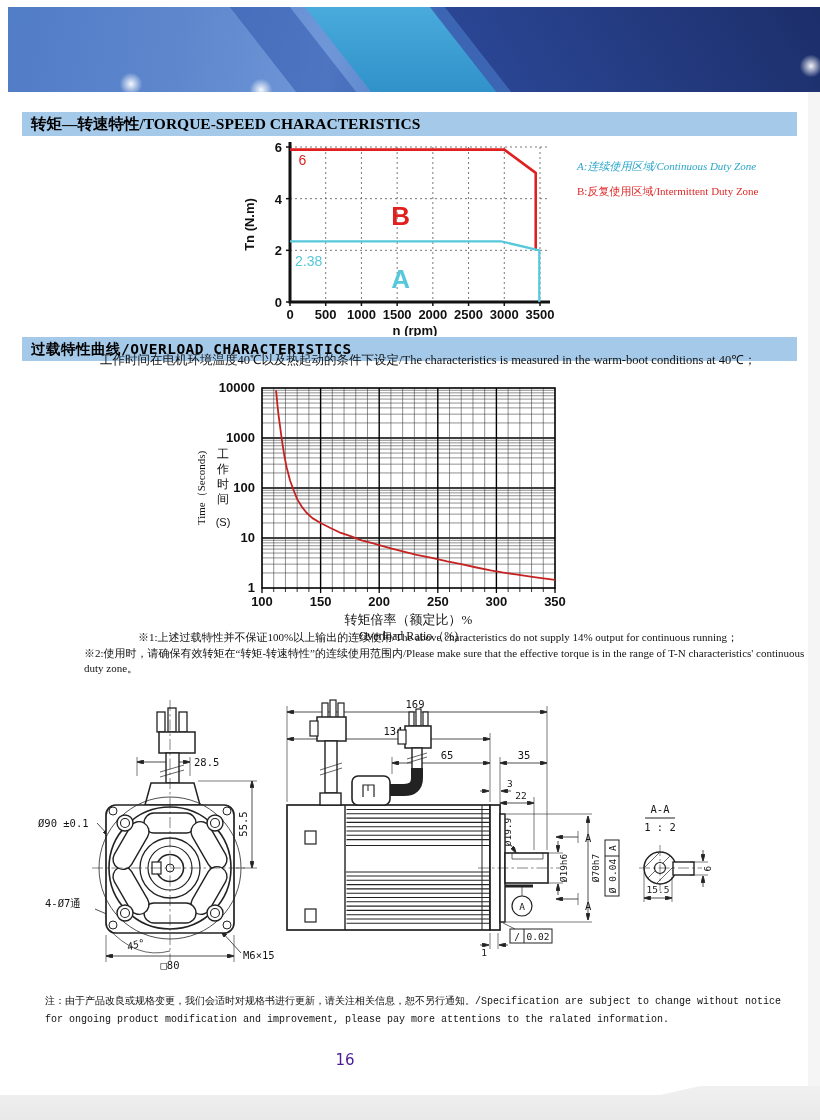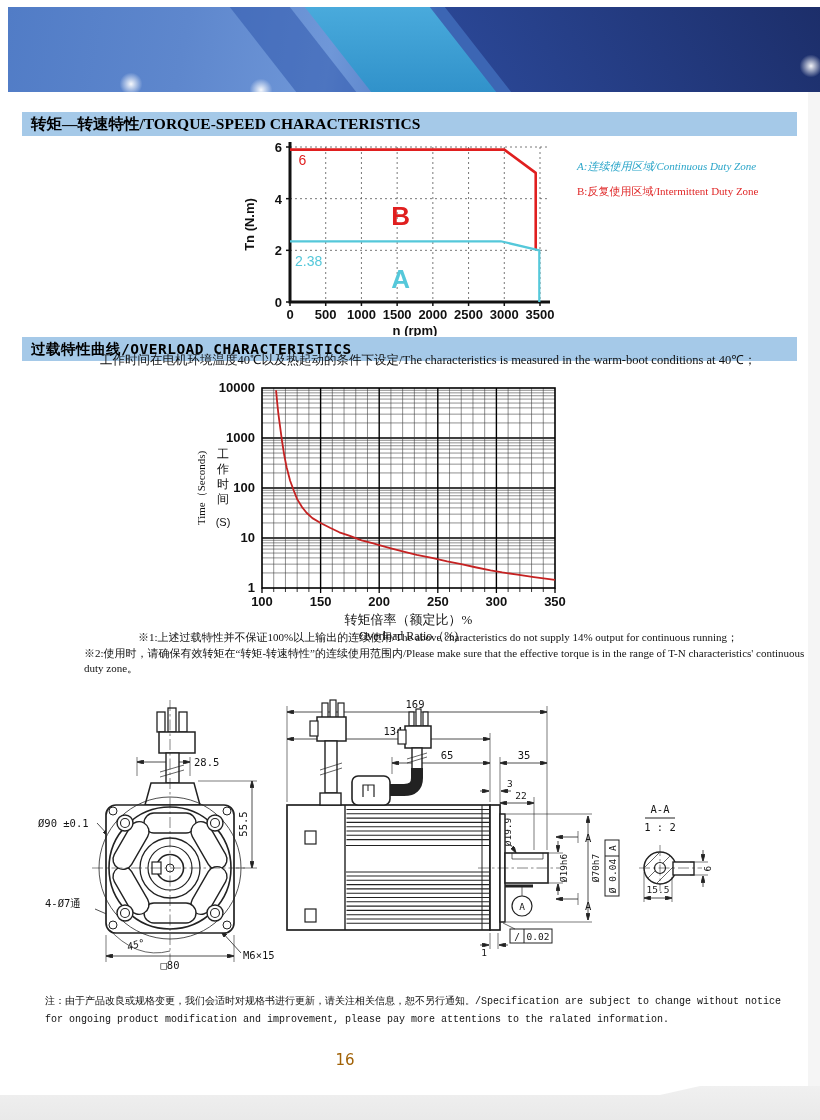--- a/index.html
+++ b/index.html
@@ -27,21 +27,21 @@
 
   .cond{position:absolute;left:100px;top:351px;font-size:12.5px;}
   .note1{position:absolute;left:138px;top:630px;font-size:11px;}
   .note2{position:absolute;left:84px;top:646px;font-size:11px;}
 
   .legend{position:absolute;left:577px;top:154px;font-size:11px;font-family:"Liberation Serif",serif;line-height:25px;}
 
   .note-bottom{position:absolute;left:45px;top:993px;font-size:10px;line-height:18px;font-family:Liberation Mono, monospace;}
   .note-bottom .indent{}
   .pagenum{position:absolute;left:295px;top:1051px;width:100px;text-align:center;
-           font-family:"DejaVu Sans",sans-serif;font-size:15px;color:#a16207;}
+           font-family:"DejaVu Sans",sans-serif;font-size:15px;color:#4c1d95;}
 
   .footer-band{position:absolute;left:0;right:0;top:1086px;height:34px;
                background:linear-gradient(to bottom,#f0f0f0,#e9e9e9);
                clip-path:polygon(0 9px,660px 9px,700px 0,100% 0,100% 100%,0 100%);}
   .edge-r{position:absolute;right:0;top:92px;width:12px;bottom:34px;background:#f5f5f5;}
 
   
   #drawing{position:absolute;left:0;top:695px;}
   #drawing line,#drawing path,#drawing rect,#drawing circle,#drawing polygon{stroke:#222;}
   #drawing text{font-family:"DejaVu Sans Mono",monospace;fill:#151515;stroke:none;font-size:10.5px;}

